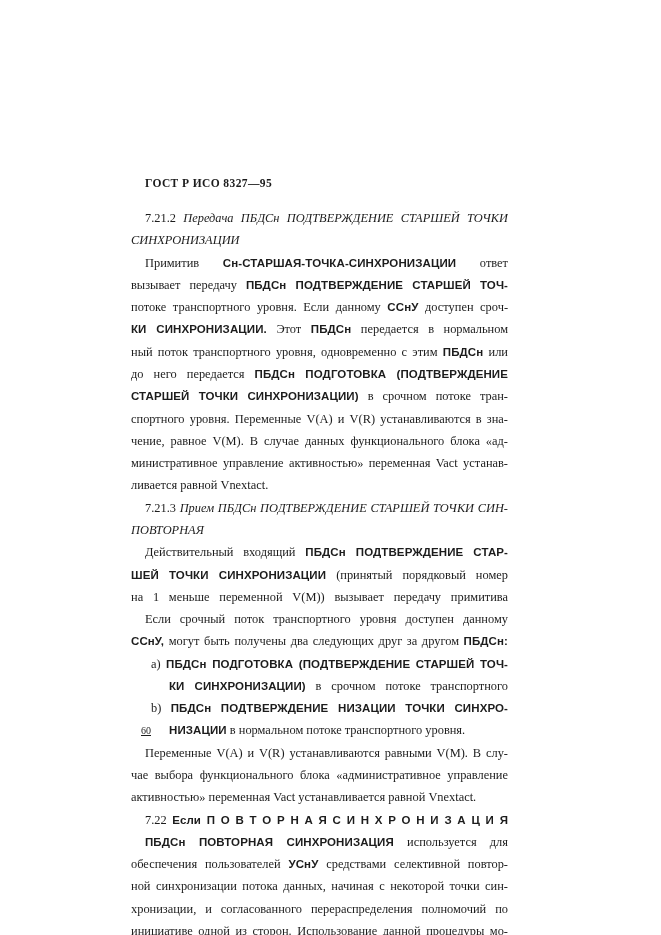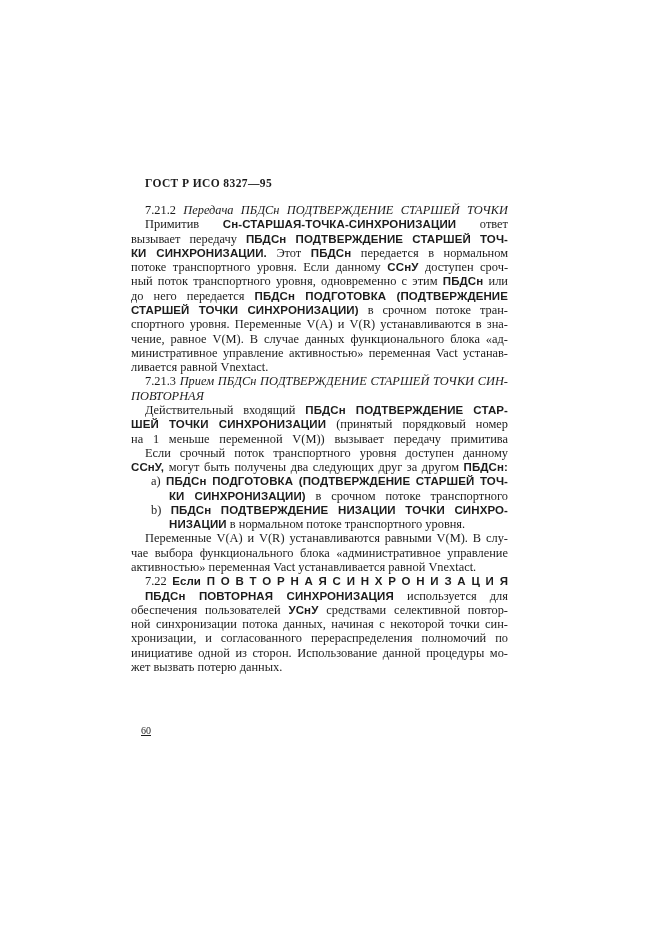--- a/index.html
+++ b/index.html
@@ -7,21 +7,21 @@
     position:relative;width:539px;height:935px;background:#ffffff;
     font-family:"Liberation Serif","DejaVu Serif",serif;color:#1c1c1c;overflow:hidden;
   }
   .running-header{
     position:absolute;left:145px;top:177px;
     font-size:11.5px;font-weight:bold;letter-spacing:0.4px;white-space:nowrap;
   }
   .content{position:absolute;left:131px;top:203px;width:377px;}
   .ln{
     font-size:12.4px;line-height:14.29px;height:14.29px;overflow:hidden;
-    text-align:justify;text-align-last:justify;
+    text-align:justify;text-align-last:justify;margin-top:8px;
   }
   .ln.end{text-align-last:left;}
   .ind-p{padding-left:14px;}
   .ind-li{padding-left:20px;}
   .ind-lc{padding-left:38px;}
   .ind-lc2{padding-left:42px;}
   .blk.heading{font-style:italic;}
   .rom{font-style:normal;}
   .proto{
     font-family:"Liberation Sans","DejaVu Sans",sans-serif;
@@ -31,26 +31,27 @@
 </style>
 </head>
 <body>
 
 <div class="page">
   <div class="running-header">ГОСТ Р ИСО 8327—95</div>
 
   <div class="content">
       <div class="blk heading">
         <div class="ln ind-p"><span class="rom">7.21.2</span> Передача ПБДСн ПОДТВЕРЖДЕНИЕ СТАРШЕЙ ТОЧКИ</div>
+        <div class="ln end">СИНХРОНИЗАЦИИ</div>
       </div>
       <div class="blk paragraph">
         <div class="ln ind-p">Примитив <span class="proto">Сн-СТАРШАЯ-ТОЧКА-СИНХРОНИЗАЦИИ</span> ответ</div>
         <div class="ln">вызывает передачу <span class="proto">ПБДСн ПОДТВЕРЖДЕНИЕ СТАРШЕЙ ТОЧ-</span></div>
+        <div class="ln">потоке транспортного уровня. Если данному <span class="proto">ССнУ</span> доступен сроч-</div>
         <div class="ln"><span class="proto">КИ СИНХРОНИЗАЦИИ.</span> Этот <span class="proto">ПБДСн</span> передается в нормальном</div>
-        <div class="ln">потоке транспортного уровня. Если данному <span class="proto">ССнУ</span> доступен сроч-</div>
         <div class="ln">ный поток транспортного уровня, одновременно с этим <span class="proto">ПБДСн</span> или</div>
         <div class="ln">до него передается <span class="proto">ПБДСн ПОДГОТОВКА (ПОДТВЕРЖДЕНИЕ</span></div>
         <div class="ln"><span class="proto">СТАРШЕЙ ТОЧКИ СИНХРОНИЗАЦИИ)</span> в срочном потоке тран-</div>
         <div class="ln">спортного уровня. Переменные V(A) и V(R) устанавливаются в зна-</div>
         <div class="ln">чение, равное V(M). В случае данных функционального блока «ад-</div>
         <div class="ln">министративное управление активностью» переменная Vact устанав-</div>
         <div class="ln end">ливается равной Vnextact.</div>
       </div>
       <div class="blk heading">
         <div class="ln ind-p"><span class="rom">7.21.3</span> Прием ПБДСн ПОДТВЕРЖДЕНИЕ СТАРШЕЙ ТОЧКИ СИН-</div>

